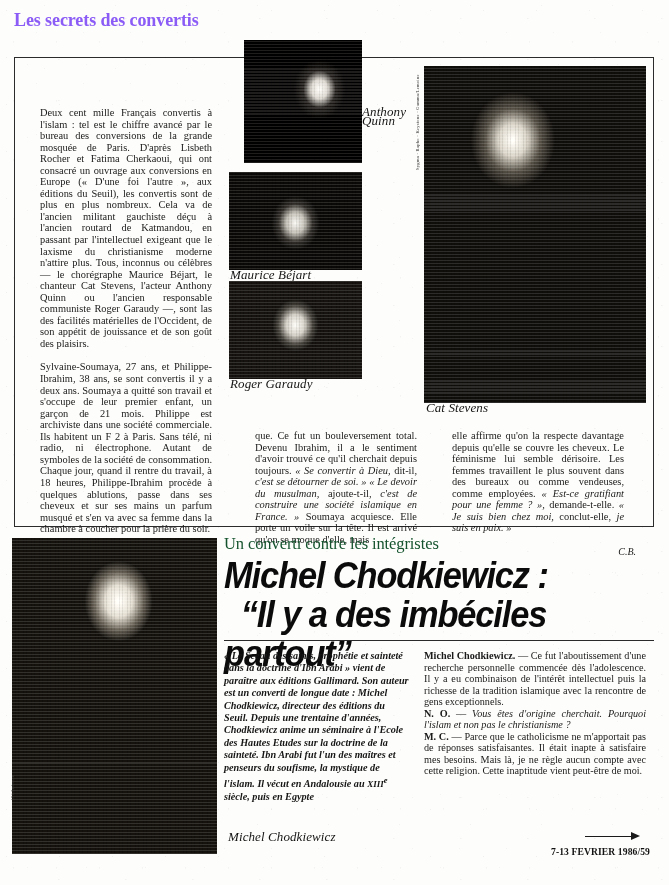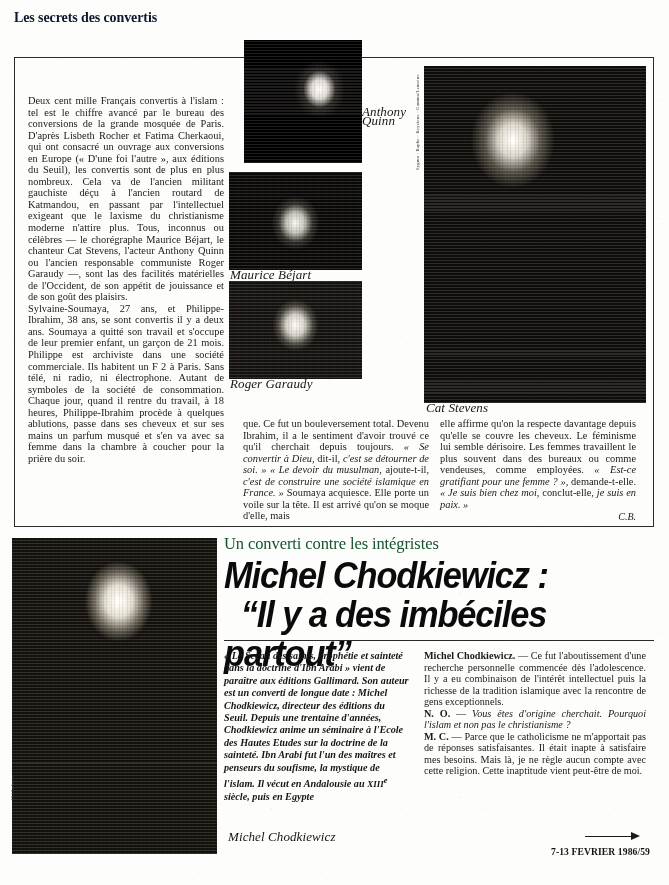--- a/index.html
+++ b/index.html
@@ -48,35 +48,35 @@
     box-sizing: border-box;
   }
 
   .top-head {
     position: absolute;
     left: 14px;
     top: 10px;
     width: 300px;
     font-family: "Liberation Serif", serif;
     font-weight: bold;
-    font-size: 14px;
+    font-size: 18px;
     letter-spacing: -0.1px;
-    color: #0f172a;
+    color: #8b5cf6;
   }
 
   .col {
     position: absolute;
     font-size: 10.4px;
     line-height: 11.55px;
     text-align: justify;
     text-justify: inter-word;
     hyphens: manual;
     color: #1a1a1a;
   }
-  .col p { margin: 0; text-indent: 0; }
+  .col p { margin: 12px; text-indent: 0; }
   .col p + p { margin-top: 0; }
 
   #top-col-1 { left: 28px; top: 95px;  width: 196px; }
   #top-col-2 { left: 243px; top: 418px; width: 186px; }
   #top-col-3 { left: 440px; top: 418px; width: 196px; }
 
   .sig {
     display: block;
     text-align: right;
     font-style: italic;

